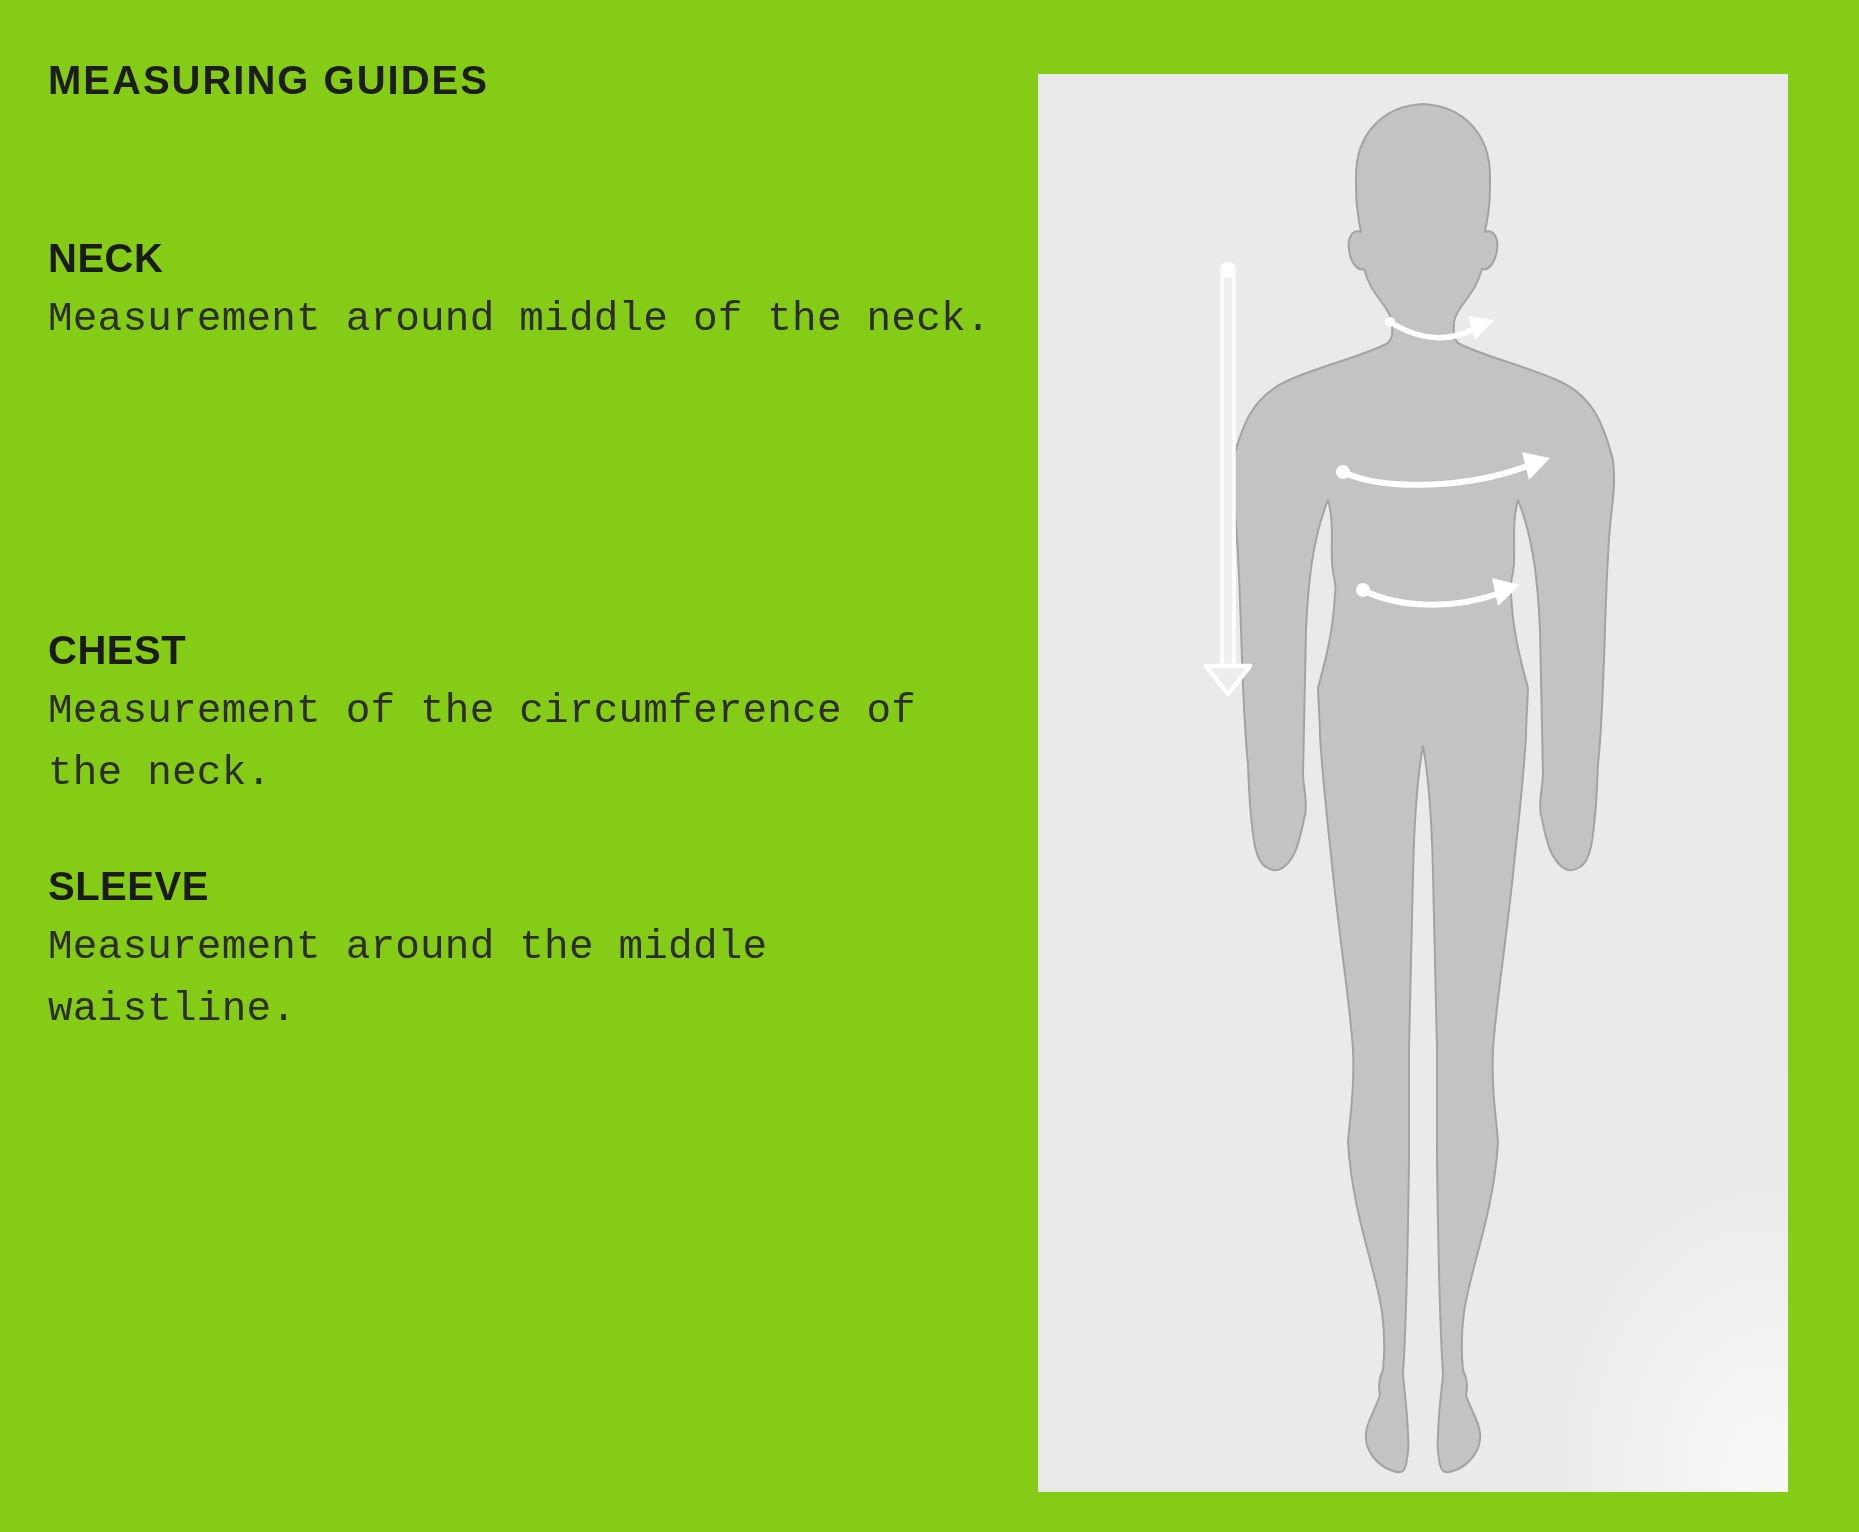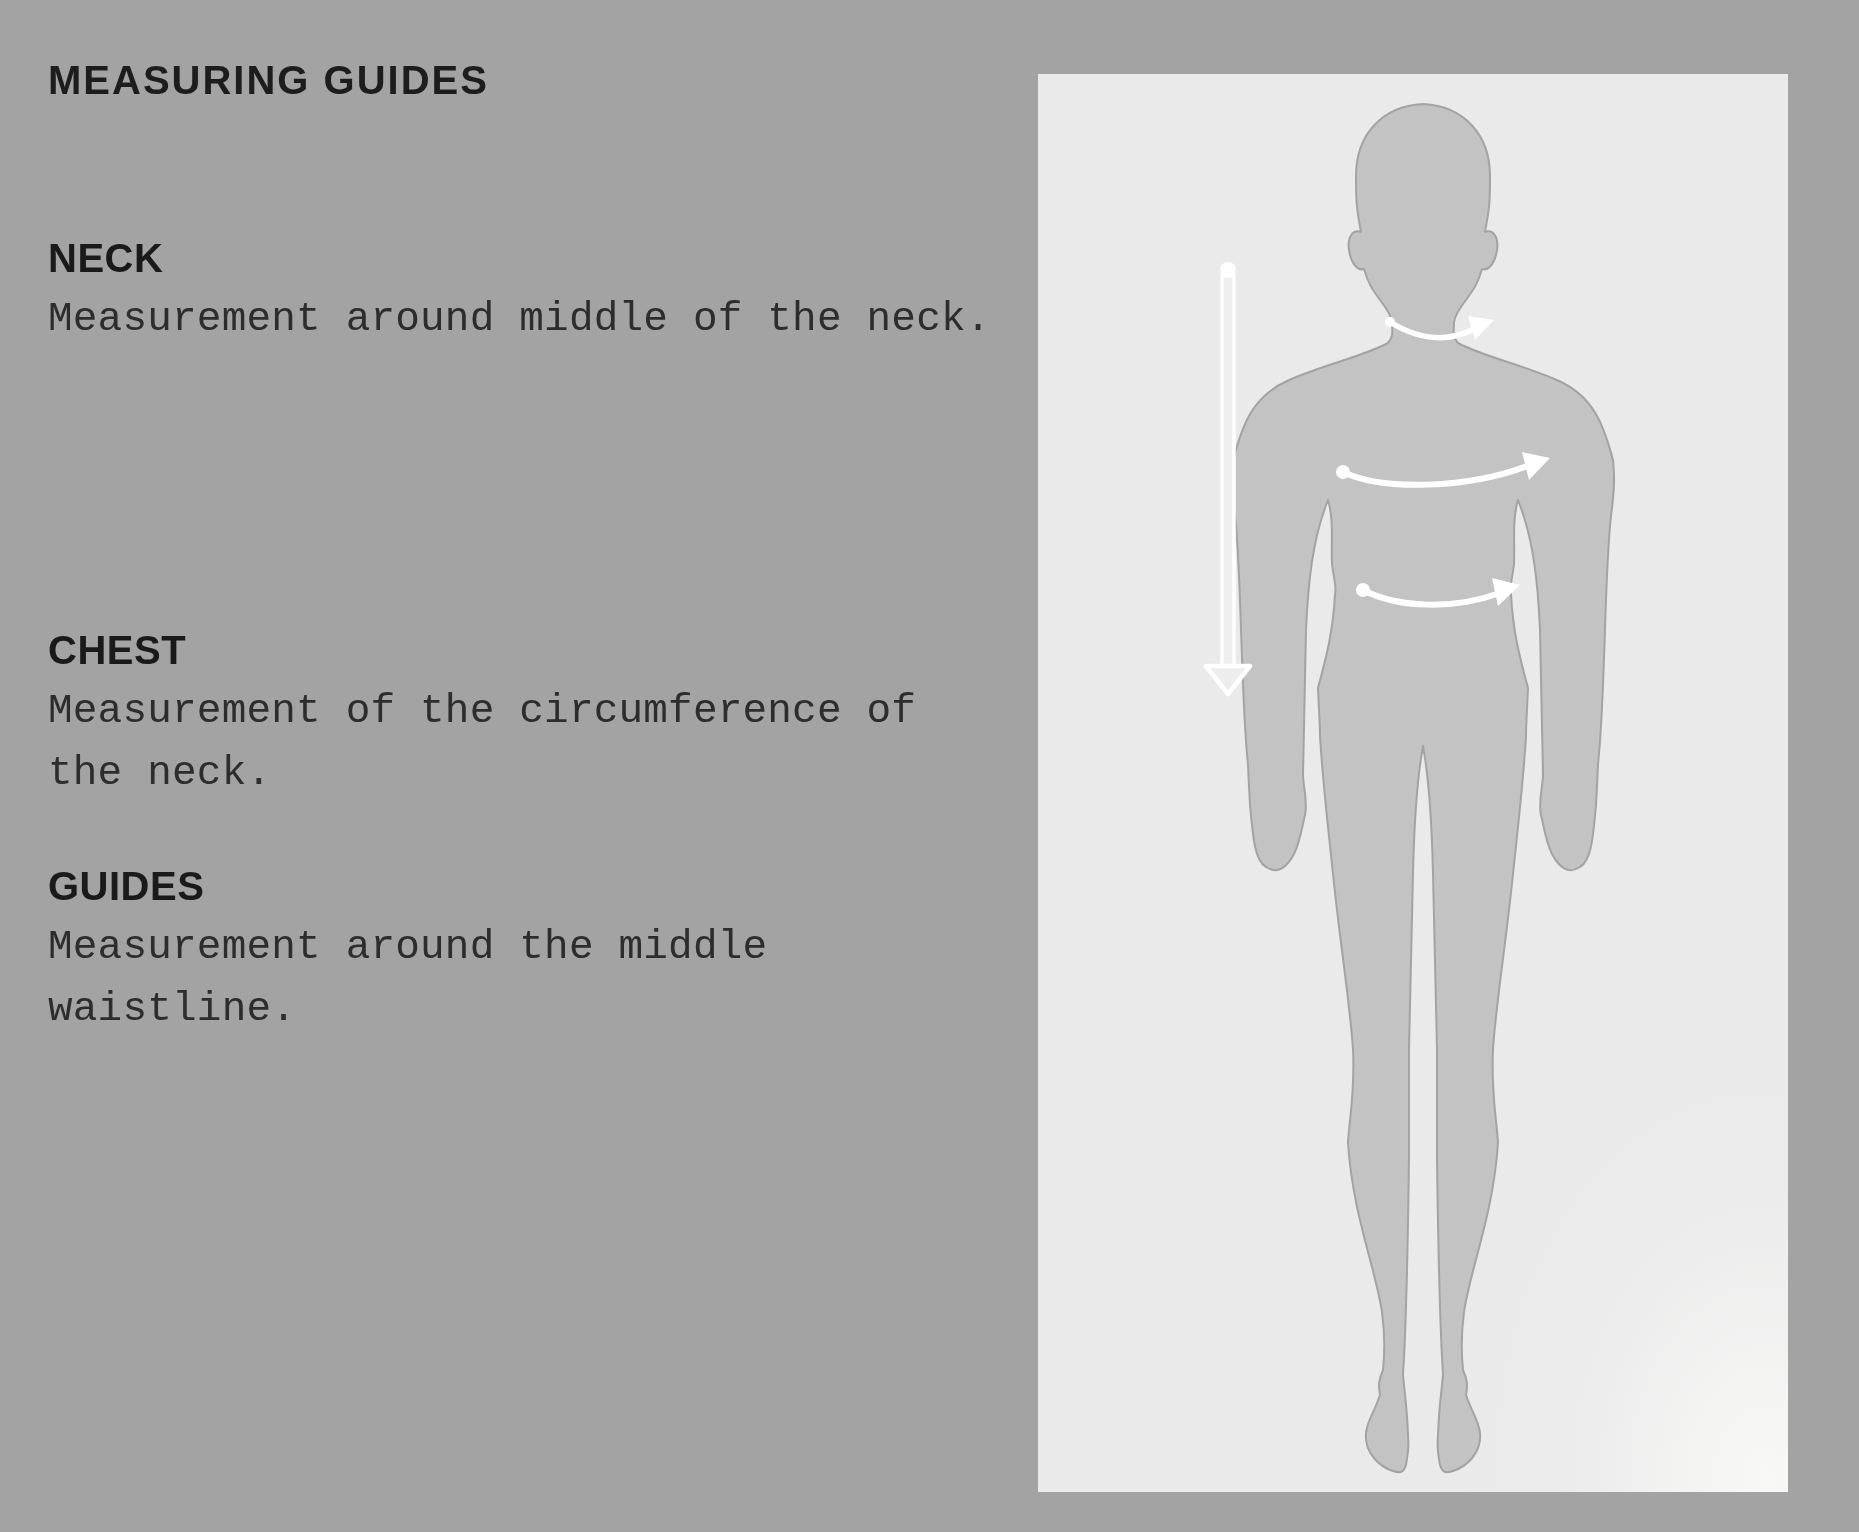--- a/index.html
+++ b/index.html
@@ -4,21 +4,21 @@
 <title>Measuring Guides</title>
 <style>
   * { margin: 0; padding: 0; box-sizing: border-box; }
   html, body { background: #ffffff; }
   body {
     width: 1859px; height: 1532px;
     position: relative;
     overflow: hidden;
     font-family: "Liberation Sans", "DejaVu Sans", sans-serif;
   }
-  .page { position: absolute; inset: 0; background: #a3a3a3; }
+  .page { position: absolute; inset: 0; background: #84cc16; }
 
   
   .text-col { position: absolute; left: 48px; top: 0; width: 960px; }
   .page-title {
     position: absolute; left: 0; top: 58px;
     font-size: 40px; font-weight: 700; letter-spacing: 2px;
     color: #1d1d1d; white-space: nowrap;
   }
   .guide-section { position: absolute; left: 0; width: 960px; }
   .guide-section h2 {
@@ -61,21 +61,21 @@
     <div class="guide-section sec-sleeve">
     </div>
 
     <div class="guide-section sec-chest">
       <h2>CHEST</h2>
       <p>Measurement of the circumference of
 the neck.</p>
     </div>
 
     <div class="guide-section sec-waist">
-      <h2>GUIDES</h2>
+      <h2>SLEEVE</h2>
       <p>Measurement around the middle
 waistline.</p>
     </div>
   </div>
 
   <div class="figure-panel">
     <svg viewBox="0 0 750 1418" xmlns="http://www.w3.org/2000/svg">
 
       <path stroke="#a3a3a3" stroke-width="2" stroke-linejoin="round" d="M 385 30
            C 427 32 452 62 452 102

